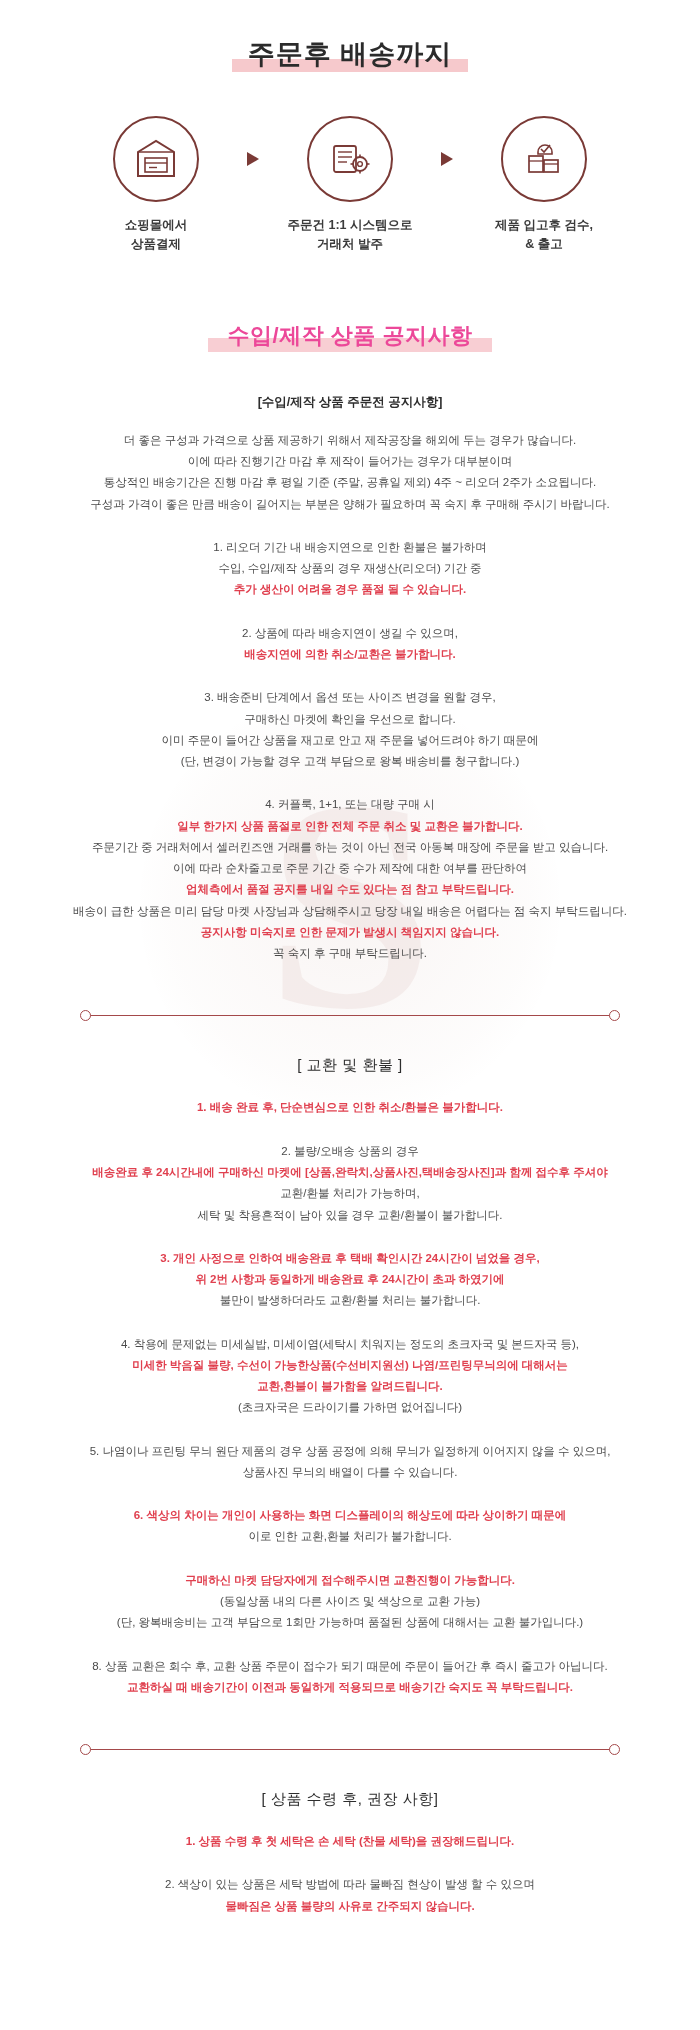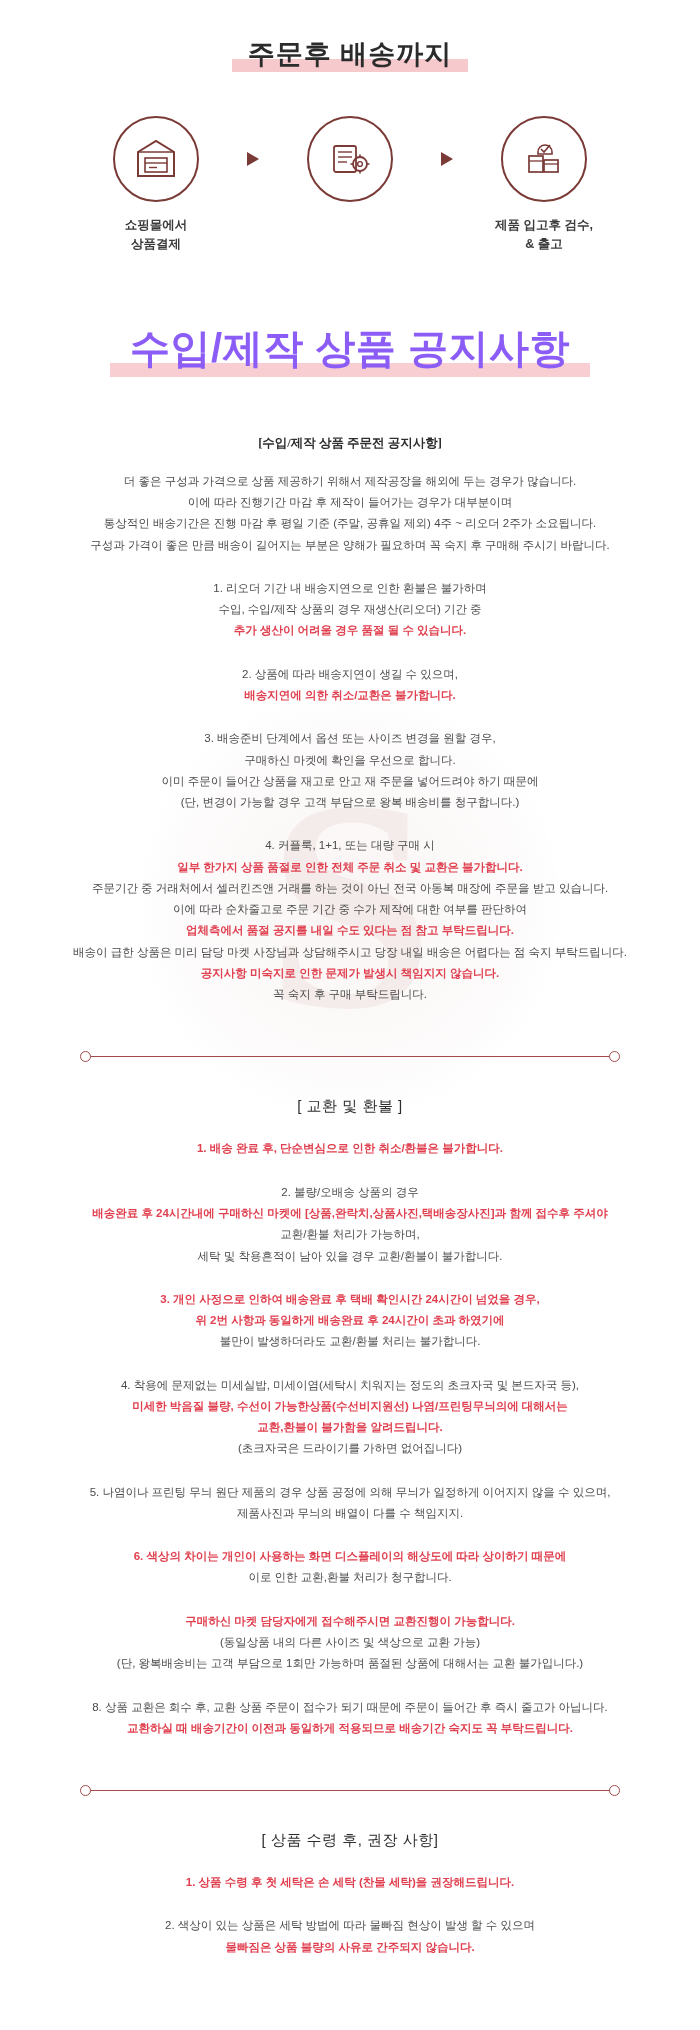--- a/index.html
+++ b/index.html
@@ -109,23 +109,23 @@
   .arrow svg { display: block; }
 
   
   .sec-head-wrap {
     text-align: center;
     margin-top: 62px;
   }
   .sec-head {
     display: inline-block;
     position: relative;
-    font-size: 40px;
-    font-weight: bold;
-    color: #8b5cf6;
+    font-size: 22px;
+    font-weight: bold;
+    color: #ec4899;
     padding: 4px 20px;
     letter-spacing: 0.5px;
     text-align: right;
   }
   .sec-head .hl {
     position: absolute;
     left: 0; right: 0;
     bottom: 3px;
     height: 14px;
     background: #f8ced3;
@@ -141,21 +141,21 @@
   }
   .block.b-title {
     font-weight: bold;
     color: #2d2d2d;
     font-size: 12.5px;
   }
   .red { color: #e0404f; font-weight: bold; }
   .mt-16 { margin-top: 16px; }
   .mt-22 { margin-top: 22px; }
   .mt-40 { }
-  .mt-52 { margin-top: 52px; font-family: Liberation Serif, serif; }
+  .mt-52 { margin-top: 36px; }
 
   
   .divider {
     position: relative;
     width: 540px;
     margin: 46px auto 0 auto;
     height: 12px;
   }
   .divider .line {
     position: absolute;
@@ -233,20 +233,24 @@
             <line x1="12" y1="21" x2="26" y2="21" stroke="#7a3a36" stroke-width="1.4"></line>
             <line x1="12" y1="26" x2="21" y2="26" stroke="#7a3a36" stroke-width="1.4"></line>
             <circle cx="34" cy="28" r="7" fill="none" stroke="#7a3a36" stroke-width="1.8"></circle>
             <circle cx="34" cy="28" r="2.4" fill="none" stroke="#7a3a36" stroke-width="1.4"></circle>
             <line x1="34" y1="18.5" x2="34" y2="21" stroke="#7a3a36" stroke-width="1.6"></line>
             <line x1="34" y1="35" x2="34" y2="37.5" stroke="#7a3a36" stroke-width="1.6"></line>
             <line x1="24.5" y1="28" x2="27" y2="28" stroke="#7a3a36" stroke-width="1.6"></line>
             <line x1="41" y1="28" x2="43.5" y2="28" stroke="#7a3a36" stroke-width="1.6"></line>
           </svg>
         </div>
+        <div class="step-label">
+          <div>주문건 1:1 시스템으로</div>
+          <div>거래처 발주</div>
+        </div>
       </div>
 
       <div class="arrow">
         <svg width="18" height="18" viewBox="0 0 18 18">
           <polygon points="3,2 15,9 3,16" fill="#7a3a36"></polygon>
         </svg>
       </div>
 
       <div class="step">
         <div class="step-circle">
@@ -345,26 +349,26 @@
 
     <div class="block mt-22">
       <div>4. 착용에 문제없는 미세실밥, 미세이염(세탁시 치워지는 정도의 초크자국 및 본드자국 등),</div>
       <div class="red">미세한 박음질 불량, 수선이 가능한상품(수선비지원선) 나염/프린팅무늬의에 대해서는</div>
       <div class="red">교환,환불이 불가함을 알려드립니다.</div>
       <div>(초크자국은 드라이기를 가하면 없어집니다)</div>
     </div>
 
     <div class="block mt-22">
       <div>5. 나염이나 프린팅 무늬 원단 제품의 경우 상품 공정에 의해 무늬가 일정하게 이어지지 않을 수 있으며,</div>
-      <div>제품사진과 무늬의 배열이 다를 수 책임지지.</div>
+      <div>상품사진 무늬의 배열이 다를 수 있습니다.</div>
     </div>
 
     <div class="block mt-22">
       <div class="red">6. 색상의 차이는 개인이 사용하는 화면 디스플레이의 해상도에 따라 상이하기 때문에</div>
-      <div>이로 인한 교환,환불 처리가 청구합니다.</div>
+      <div>이로 인한 교환,환불 처리가 불가합니다.</div>
     </div>
 
     <div class="block mt-22">
       <div class="red">구매하신 마켓 담당자에게 접수해주시면 교환진행이 가능합니다.</div>
       <div>(동일상품 내의 다른 사이즈 및 색상으로 교환 가능)</div>
       <div>(단, 왕복배송비는 고객 부담으로 1회만 가능하며 품절된 상품에 대해서는 교환 불가입니다.)</div>
     </div>
 
     <div class="block mt-22">
       <div>8. 상품 교환은 회수 후, 교환 상품 주문이 접수가 되기 때문에 주문이 들어간 후 즉시 줄고가 아닙니다.</div>

